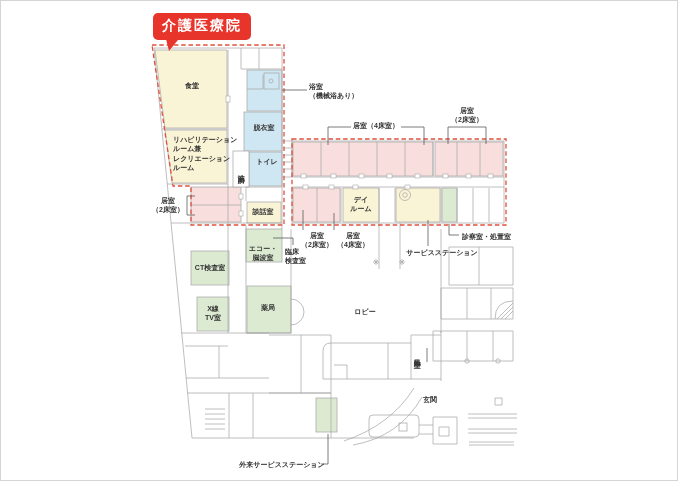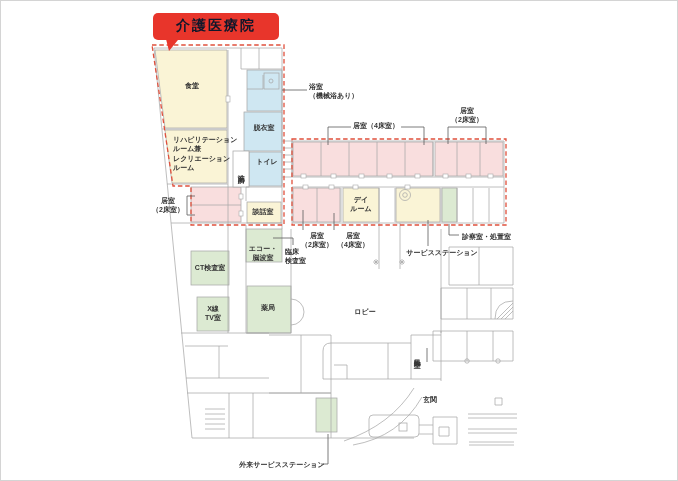--- a/index.html
+++ b/index.html
@@ -24,22 +24,22 @@
   .lbl{
     position:absolute;font-size:7px;line-height:1.35;color:var(--c-text,#333);
     white-space:pre-line;transform:translate(-50%,-50%);text-align:center;
     font-weight:bold;letter-spacing:0;
   }
   .lbl.tl{transform:none;text-align:left;}
   .lbl.v{writing-mode:vertical-rl;text-orientation:upright;letter-spacing:1px;}
   .lbl.bg{background:#fff;padding:0 2px;white-space:pre-line;}
   .bubble{
     position:absolute;left:152px;top:12px;background:var(--c-red,#e8352b);
-    color:#0f172a;font-size:14px;font-weight:bold;letter-spacing:2px;
-    padding:4px 23px 5px;border-radius:5px;
+    color:#ffffff;font-size:14px;font-weight:bold;letter-spacing:2px;
+    padding:4px 9px 5px;border-radius:5px;
   }
 </style>
 </head>
 <body>
 
 <div class="stage">
 
   <svg width="678" height="481" viewBox="0 0 678 481">
 
     <g>

